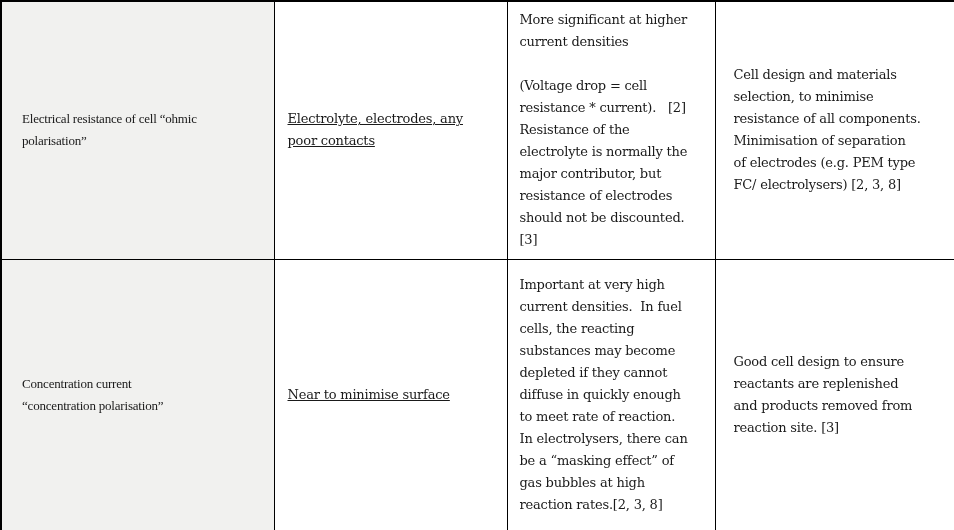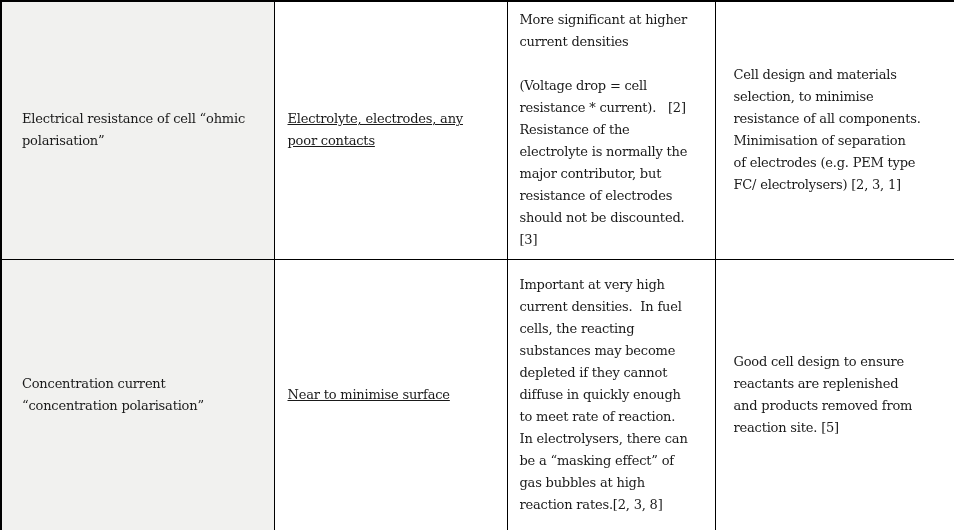--- a/index.html
+++ b/index.html
@@ -38,21 +38,21 @@
   col.w3 { width: 240px; }
   
   tr.r0 { height: 258px; }
   tr.r1 { height: 272px; }
   
   td.shaded {
     background: #f1f1ef;
     border-right: 6px double #000000;
   }
   
-  td.p0 { padding: 6px 10px 6px 20px; }
+  td.p0 { padding: 6px 10px 6px 20px; font-family: Liberation Serif, serif; }
   td.p1 { padding: 6px 10px 6px 13px; text-decoration: underline; }
   td.p2 { padding: 6px 2px  6px 12px; }
   td.p3 { padding: 6px 8px  6px 18px; }
 </style>
 </head>
 <body>
 
 <table class="losses-table">
   <colgroup>
     <col class="w0">
@@ -75,36 +75,36 @@
 electrolyte is normally the
 major contributor, but
 resistance of electrodes
 should not be discounted.
 [3]</td>
       <td class="p3">Cell design and materials
 selection, to minimise
 resistance of all components.
 Minimisation of separation
 of electrodes (e.g. PEM type
-FC/ electrolysers) [2, 3, 1]</td>
+FC/ electrolysers) [2, 3, 8]</td>
     </tr>
     <tr class="r1">
       <td class="shaded p0">Concentration current
 “concentration polarisation”</td>
       <td class="p1">Near to minimise surface</td>
       <td class="p2">Important at very high
 current densities.  In fuel
 cells, the reacting
 substances may become
 depleted if they cannot
 diffuse in quickly enough
 to meet rate of reaction.
 In electrolysers, there can
 be a “masking effect” of
 gas bubbles at high
 reaction rates.[2, 3, 8]</td>
       <td class="p3">Good cell design to ensure
 reactants are replenished
 and products removed from
-reaction site. [5]</td>
+reaction site. [3]</td>
     </tr>
   </tbody>
 </table>
 
 </body></html>

